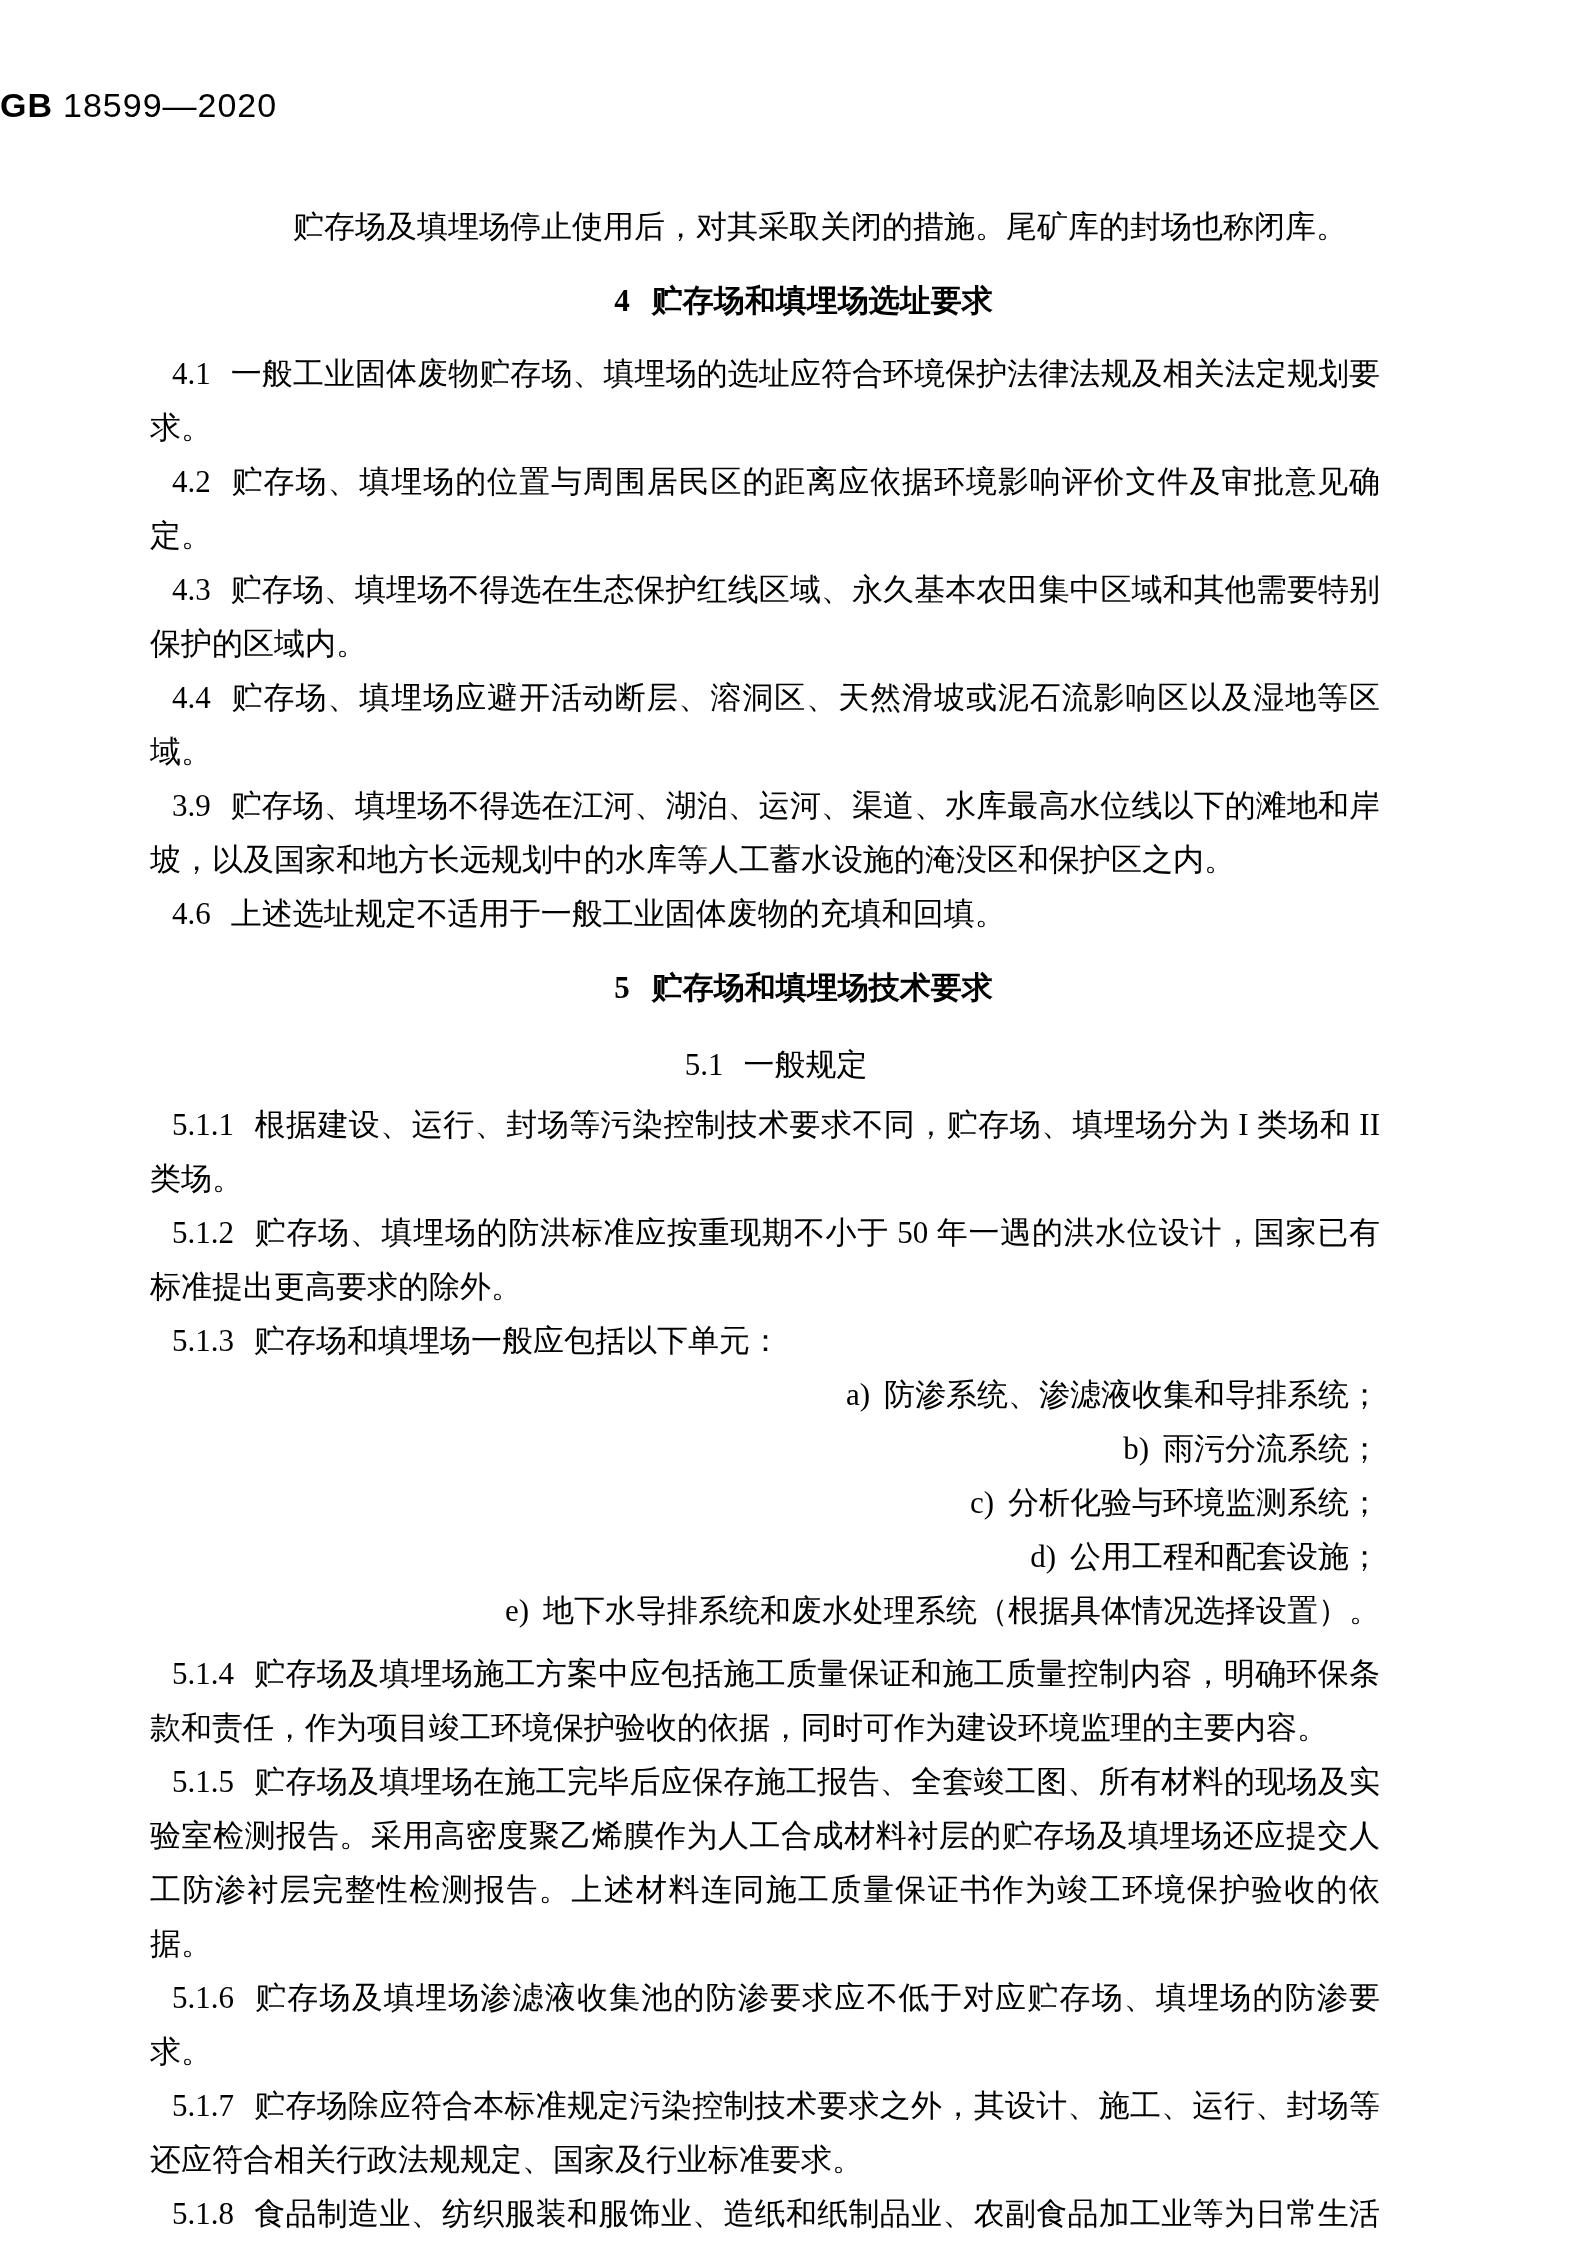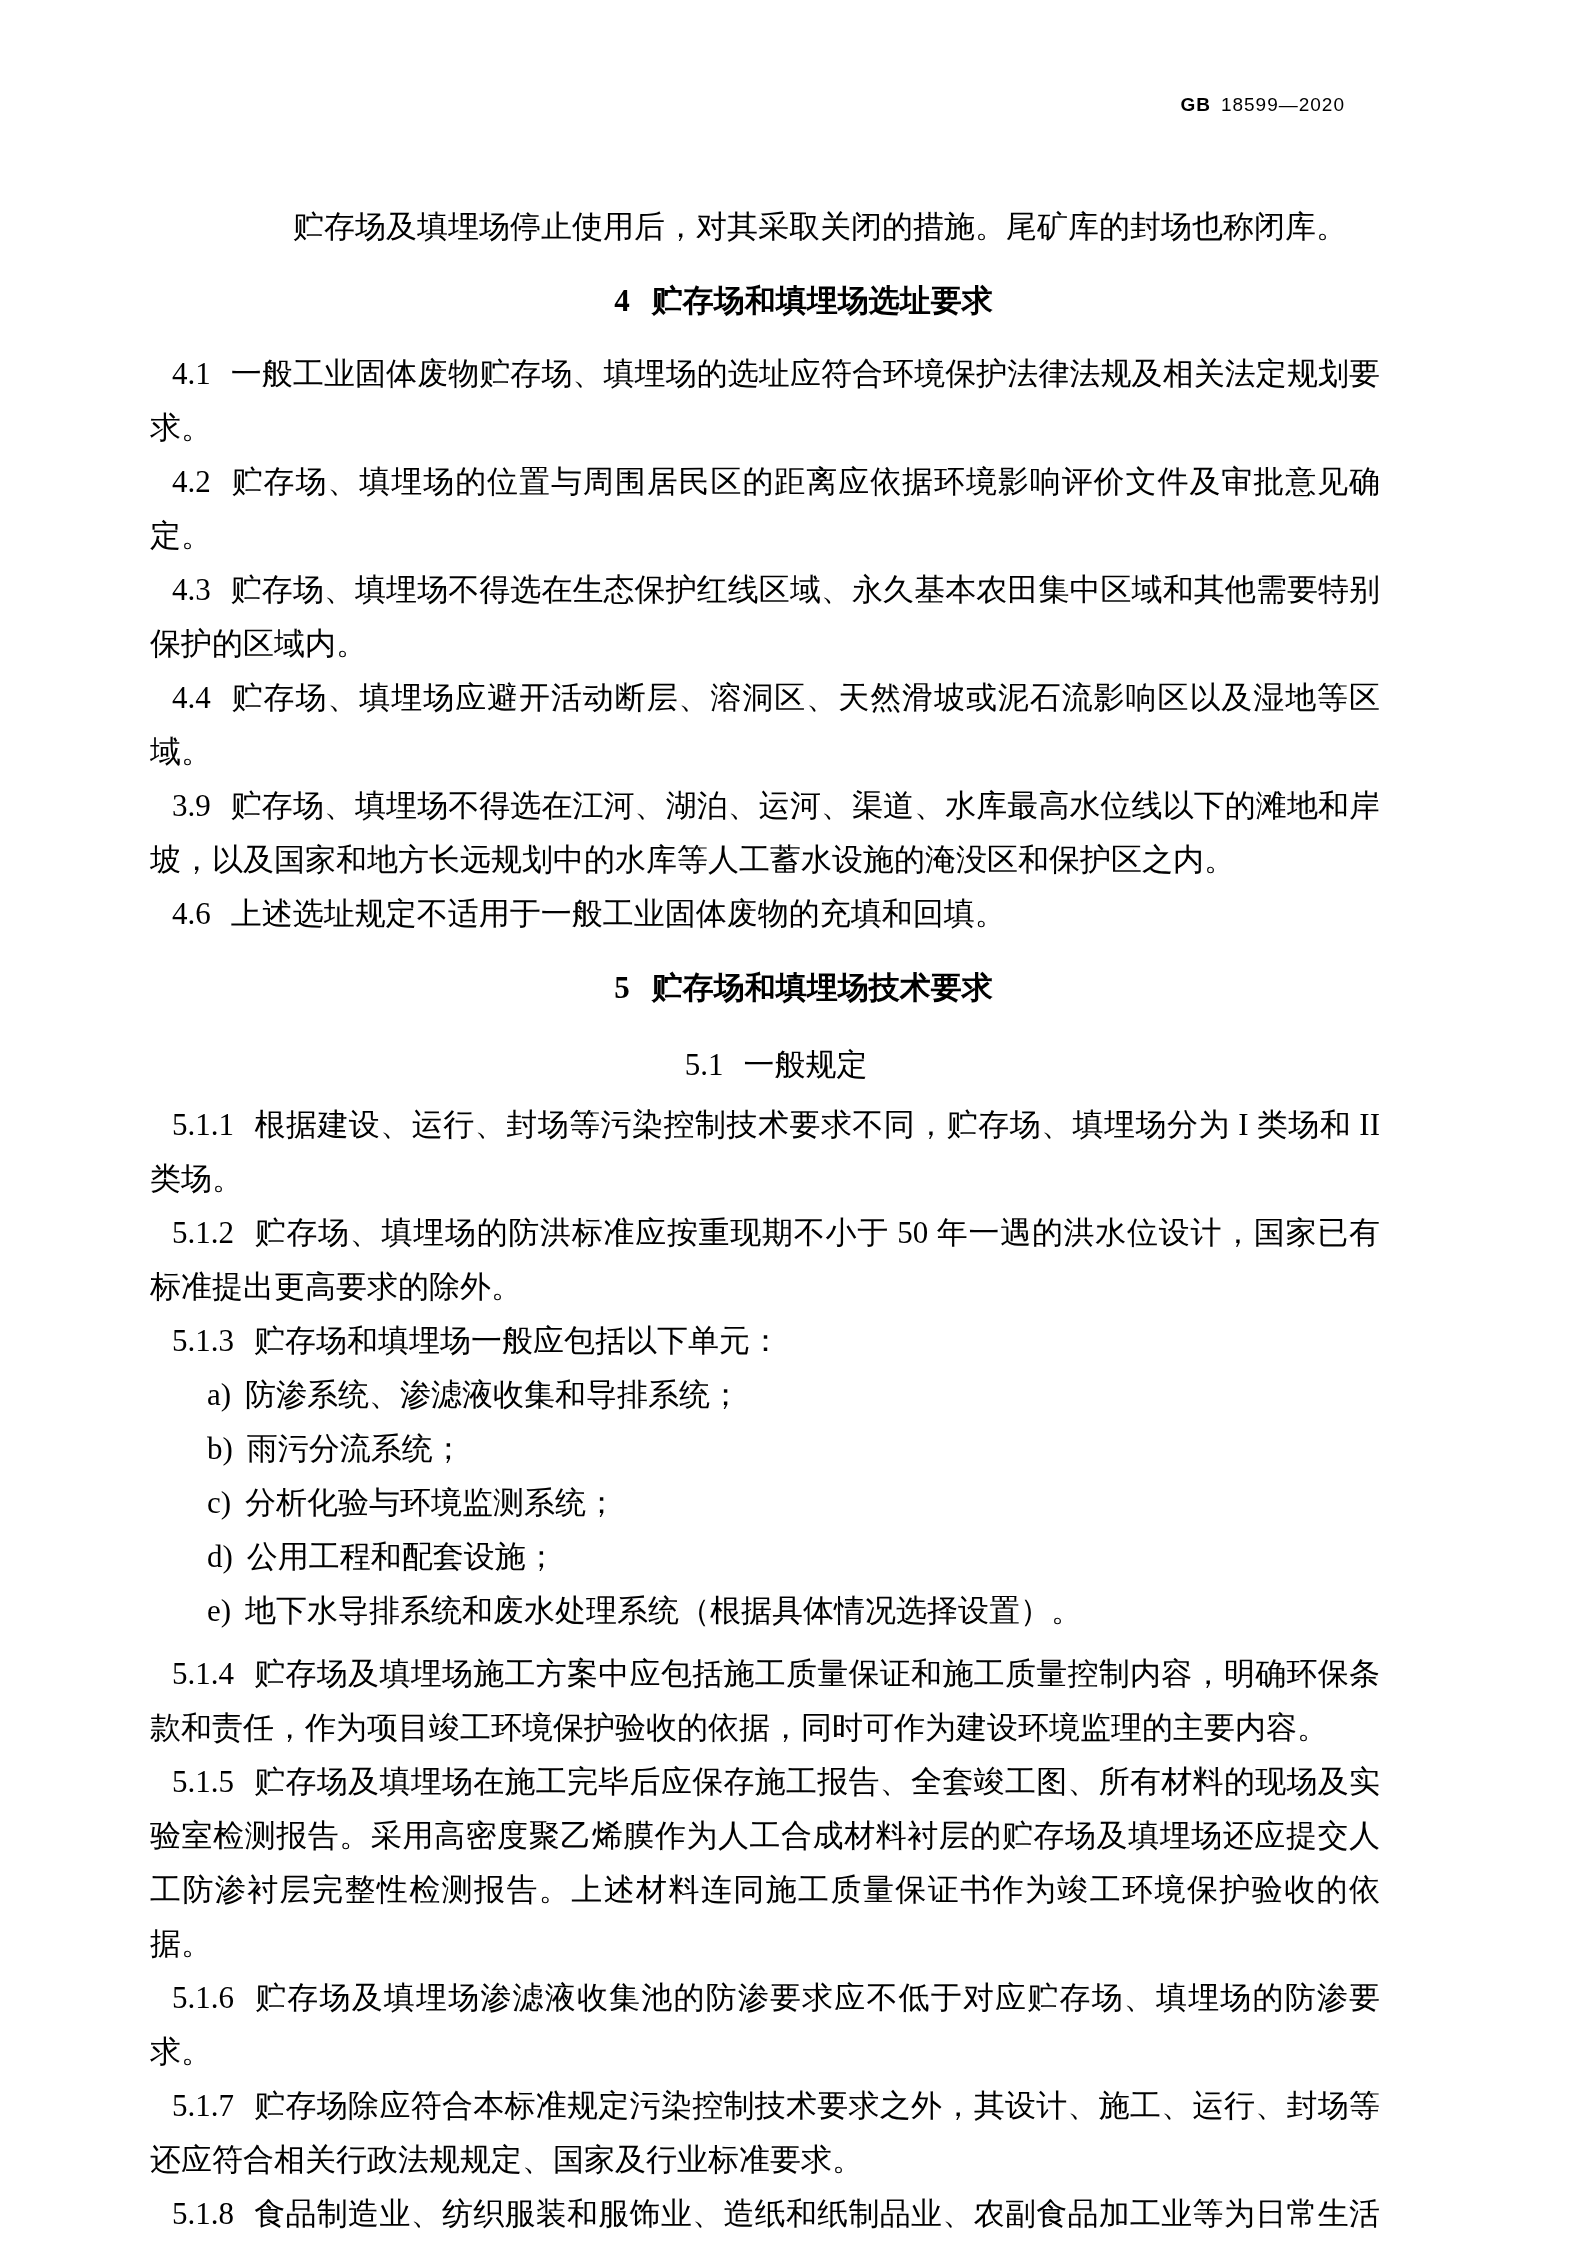--- a/index.html
+++ b/index.html
@@ -15,24 +15,24 @@
     color: #000000;
     font-family: "Liberation Serif", "DejaVu Serif", serif;
     font-size: 31px;
     line-height: 54px;
     box-sizing: border-box;
     padding-top: 88px;
     overflow: hidden;
   }
   
   .doc-header {
-    text-align: right;
+    text-align: left;
     padding-right: 242px;
     font-family: "Liberation Sans", "DejaVu Sans", sans-serif;
-    font-size: 19px;
+    font-size: 34px;
     line-height: 34px;
     letter-spacing: 1px;
   }
   .doc-header .gb { font-weight: 700; margin-right: 10px; }
   .doc-header .code { font-weight: 400; }
 
   
   .content {
     margin-left: 150px;
     width: 1230px;
@@ -63,21 +63,21 @@
     text-indent: 22px;
     text-align: center;
     margin-top: 23px;
     margin-bottom: 6px;
   }
   .subheading .num { margin-right: 20px; }
 
   .list-item {
     margin-left: 57px;
     text-indent: 0;
-    text-align: left;
+    text-align: right;
   }
   .list-item .letter { margin-right: 14px; }
 
   .mt-sm { margin-top: 9px; }
 </style>
 </head>
 <body>
 
 <div class="page">
 

